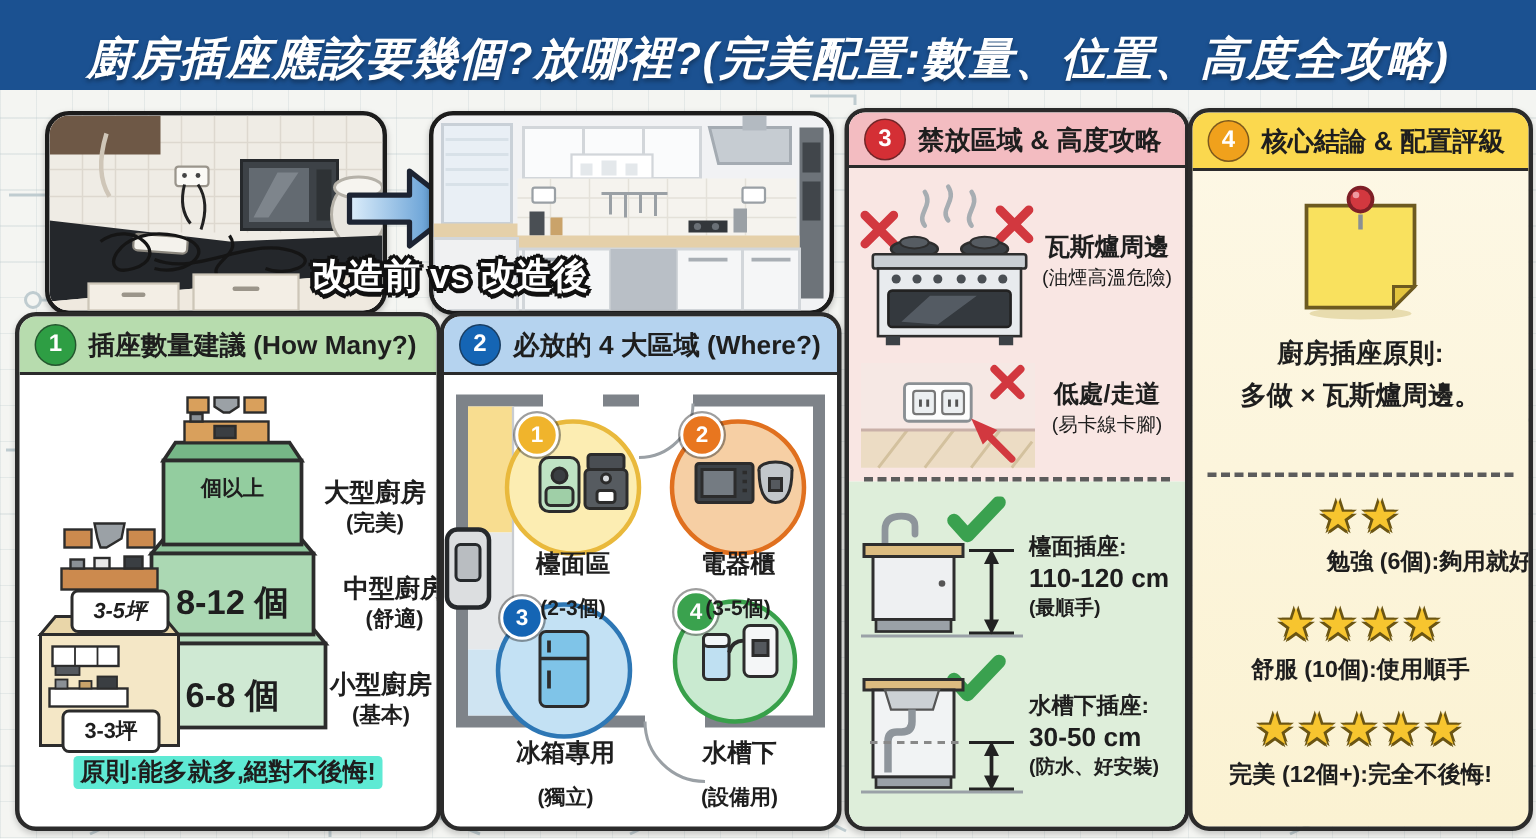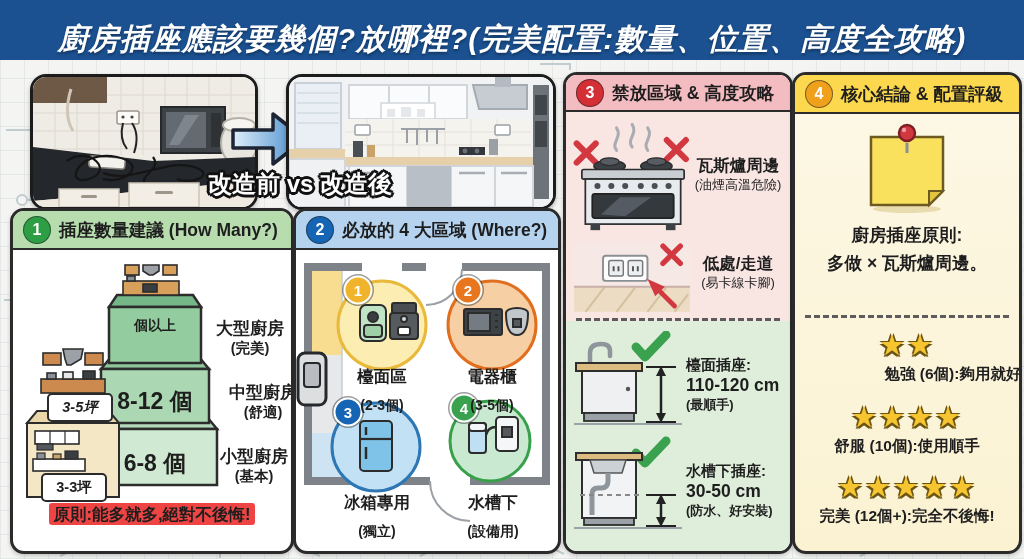--- a/index.html
+++ b/index.html
@@ -23,21 +23,21 @@
   .panel-header{display:flex;align-items:center;gap:8px;height:37px;padding-left:10px;border-bottom:2.5px solid #2b2b2b;font-size:17.5px;font-weight:700;white-space:nowrap;}
   .badge{width:26px;height:26px;border-radius:50%;color:#fff;font-size:16px;font-weight:700;display:flex;align-items:center;justify-content:center;border:1.5px solid rgba(30,30,30,.55);flex:0 0 auto;}
   .ctr{text-align:center;}
   
   .tier-count{font-size:23px;font-weight:700;line-height:1.05;}
   .tier-sub{font-size:14px;font-weight:700;}
   .tier-label{font-size:17px;font-weight:700;line-height:1.2;}
   .tier-note{font-size:14.5px;font-weight:700;}
   .area-box{background:#fff;border:2.5px solid #2b2b2b;border-radius:5px;font-size:14.5px;font-weight:700;display:flex;align-items:center;justify-content:center;}
   .principle{font-size:16.5px;font-weight:700;white-space:nowrap;}
-  .principle em{font-style:normal;background:#ef4444;padding:2px 4px;border-radius:3px;}
+  .principle em{font-style:normal;background:#5eead4;padding:2px 4px;border-radius:3px;}
   
   .zone-label{font-size:16.5px;font-weight:700;line-height:1.25;}
   .zone-note{font-size:14px;font-weight:700;margin-top:10px;}
   .zone-badge{width:25px;height:25px;border-radius:50%;color:#fff;font-size:15px;font-weight:700;display:flex;align-items:center;justify-content:center;border:2px solid #fff;box-shadow:0 0 0 1.5px rgba(40,40,40,.45);transform:translate(-50%,-50%);}
   
   .p3-label{font-size:16.5px;font-weight:700;line-height:1.3;}
   .p3-note{font-size:13px;font-weight:400;}
   .p3h-label{font-size:15px;font-weight:700;line-height:1.35;}
   .p3h-value{font-size:17.5px;font-weight:700;}
   .p3h-note{font-size:13px;font-weight:700;}

